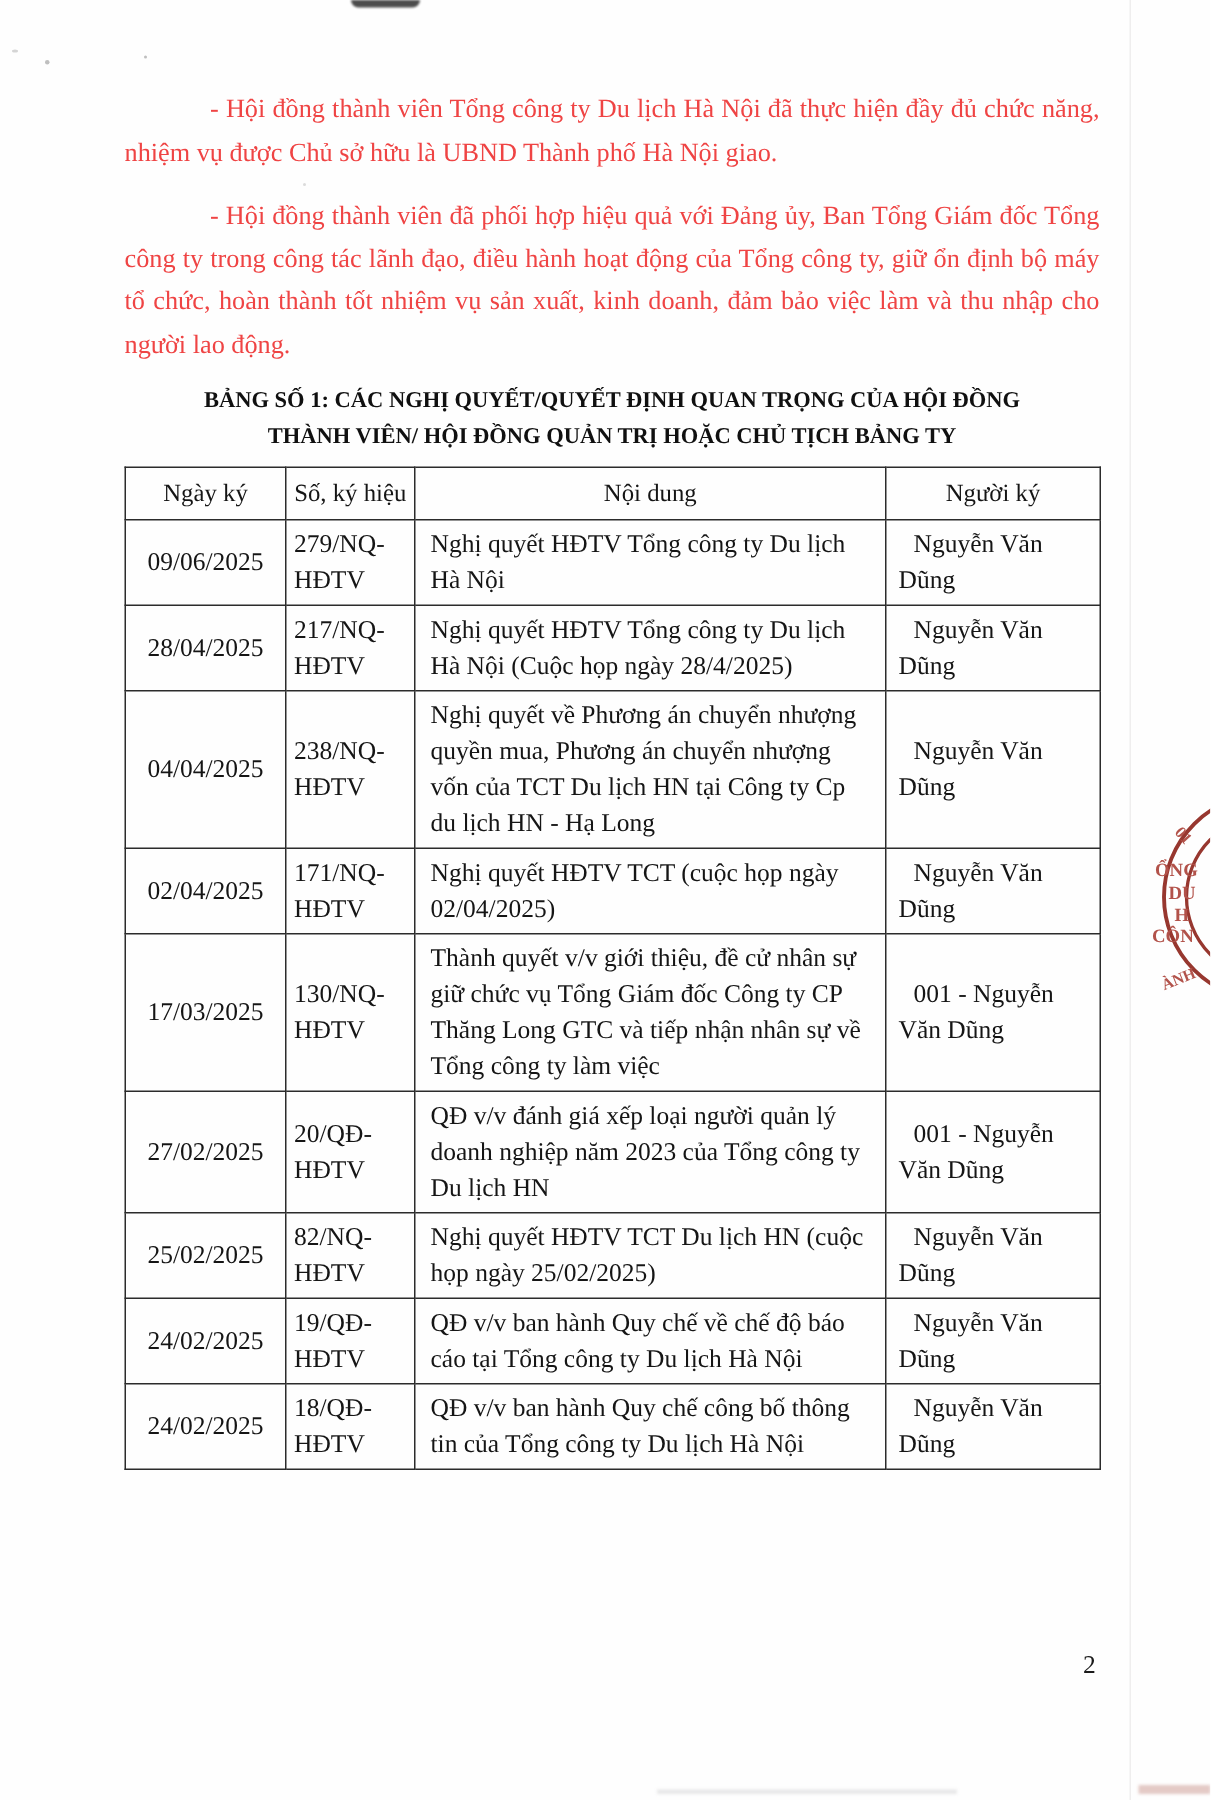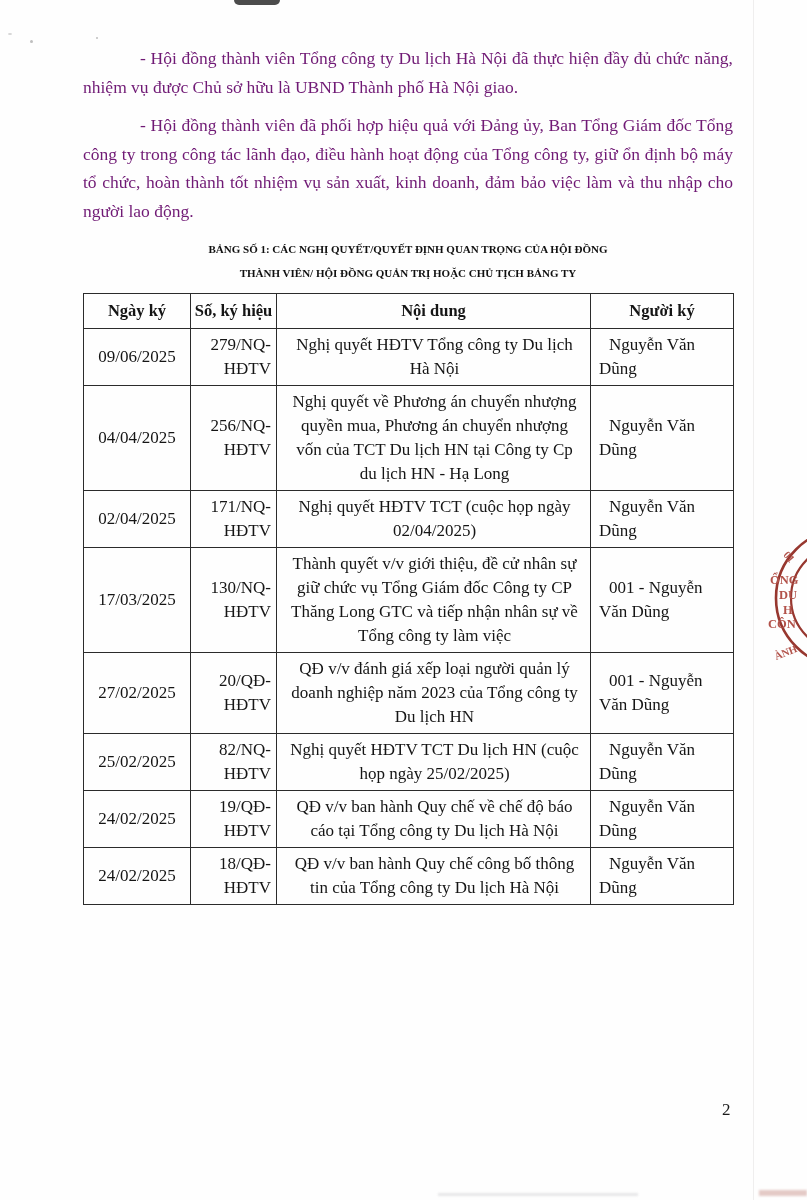--- a/index.html
+++ b/index.html
@@ -8,63 +8,63 @@
     width:807px;height:1200px;
     background:#fefefe;
     overflow:hidden;
     font-family:"Liberation Serif","DejaVu Serif",serif;
     color:#151515;
   }
   .content{
     position:absolute;left:83px;top:44px;width:650px;
   }
   p.para{
-    margin:0 0 10px 0;
+    margin:14px 0 10px 0;
     font-size:17.5px;
     line-height:28.5px;
     text-align:justify;
     text-indent:57px;
-    color:#701a75;
+    color:#ef4444;
   }
   .table-title{
     margin:12px 0 8px 0;
     text-align:center;
     font-weight:bold;
-    font-size:11px;
+    font-size:15px;
     line-height:24px;
     color:#101010;
   }
   table.doc-table{
     width:650px;
     border-collapse:collapse;
     table-layout:fixed;
   }
   .doc-table th,.doc-table td{
     border:1.6px solid #2b2b2b;
     vertical-align:middle;
     overflow:hidden;
   }
   .doc-table th{
     font-size:16.5px;
-    font-weight:bold;
+    font-weight:normal;
     padding:7px 3px;
     text-align:center;
   }
   .doc-table td{
     font-size:17px;
     line-height:24px;
     padding:4px 5px;
   }
   .col-date{width:107px;}
   .col-num{width:86px;}
   .col-content{width:314px;}
   .col-signer{width:143px;}
   td.c-date{text-align:center;}
-  td.c-num{text-align:right;}
-  td.c-content{text-align:center;padding-left:10px;padding-right:8px;}
+  td.c-num{text-align:left;}
+  td.c-content{text-align:left;padding-left:10px;padding-right:8px;}
   td.c-signer{text-align:left;padding-left:8px;padding-right:10px;text-indent:10px;}
   .page-number{
     position:absolute;left:722px;top:1100px;
     font-size:17px;color:#1a1a1a;
   }
   
   .stamp{
     position:absolute;right:0;top:524px;width:40px;height:150px;
   }
   
@@ -129,22 +129,28 @@
         </tr>
       </thead>
       <tbody>
         <tr>
           <td class="c-date">09/06/2025</td>
           <td class="c-num">279/NQ-HĐTV</td>
           <td class="c-content">Nghị quyết HĐTV Tổng công ty Du lịch Hà Nội</td>
           <td class="c-signer">Nguyễn Văn Dũng</td>
         </tr>
         <tr>
+          <td class="c-date">28/04/2025</td>
+          <td class="c-num">217/NQ-HĐTV</td>
+          <td class="c-content">Nghị quyết HĐTV Tổng công ty Du lịch Hà Nội (Cuộc họp ngày 28/4/2025)</td>
+          <td class="c-signer">Nguyễn Văn Dũng</td>
+        </tr>
+        <tr>
           <td class="c-date">04/04/2025</td>
-          <td class="c-num">256/NQ-HĐTV</td>
+          <td class="c-num">238/NQ-HĐTV</td>
           <td class="c-content">Nghị quyết về Phương án chuyển nhượng quyền mua, Phương án chuyển nhượng vốn của TCT Du lịch HN tại Công ty Cp du lịch HN - Hạ Long</td>
           <td class="c-signer">Nguyễn Văn Dũng</td>
         </tr>
         <tr>
           <td class="c-date">02/04/2025</td>
           <td class="c-num">171/NQ-HĐTV</td>
           <td class="c-content">Nghị quyết HĐTV TCT (cuộc họp ngày 02/04/2025)</td>
           <td class="c-signer">Nguyễn Văn Dũng</td>
         </tr>
         <tr>

